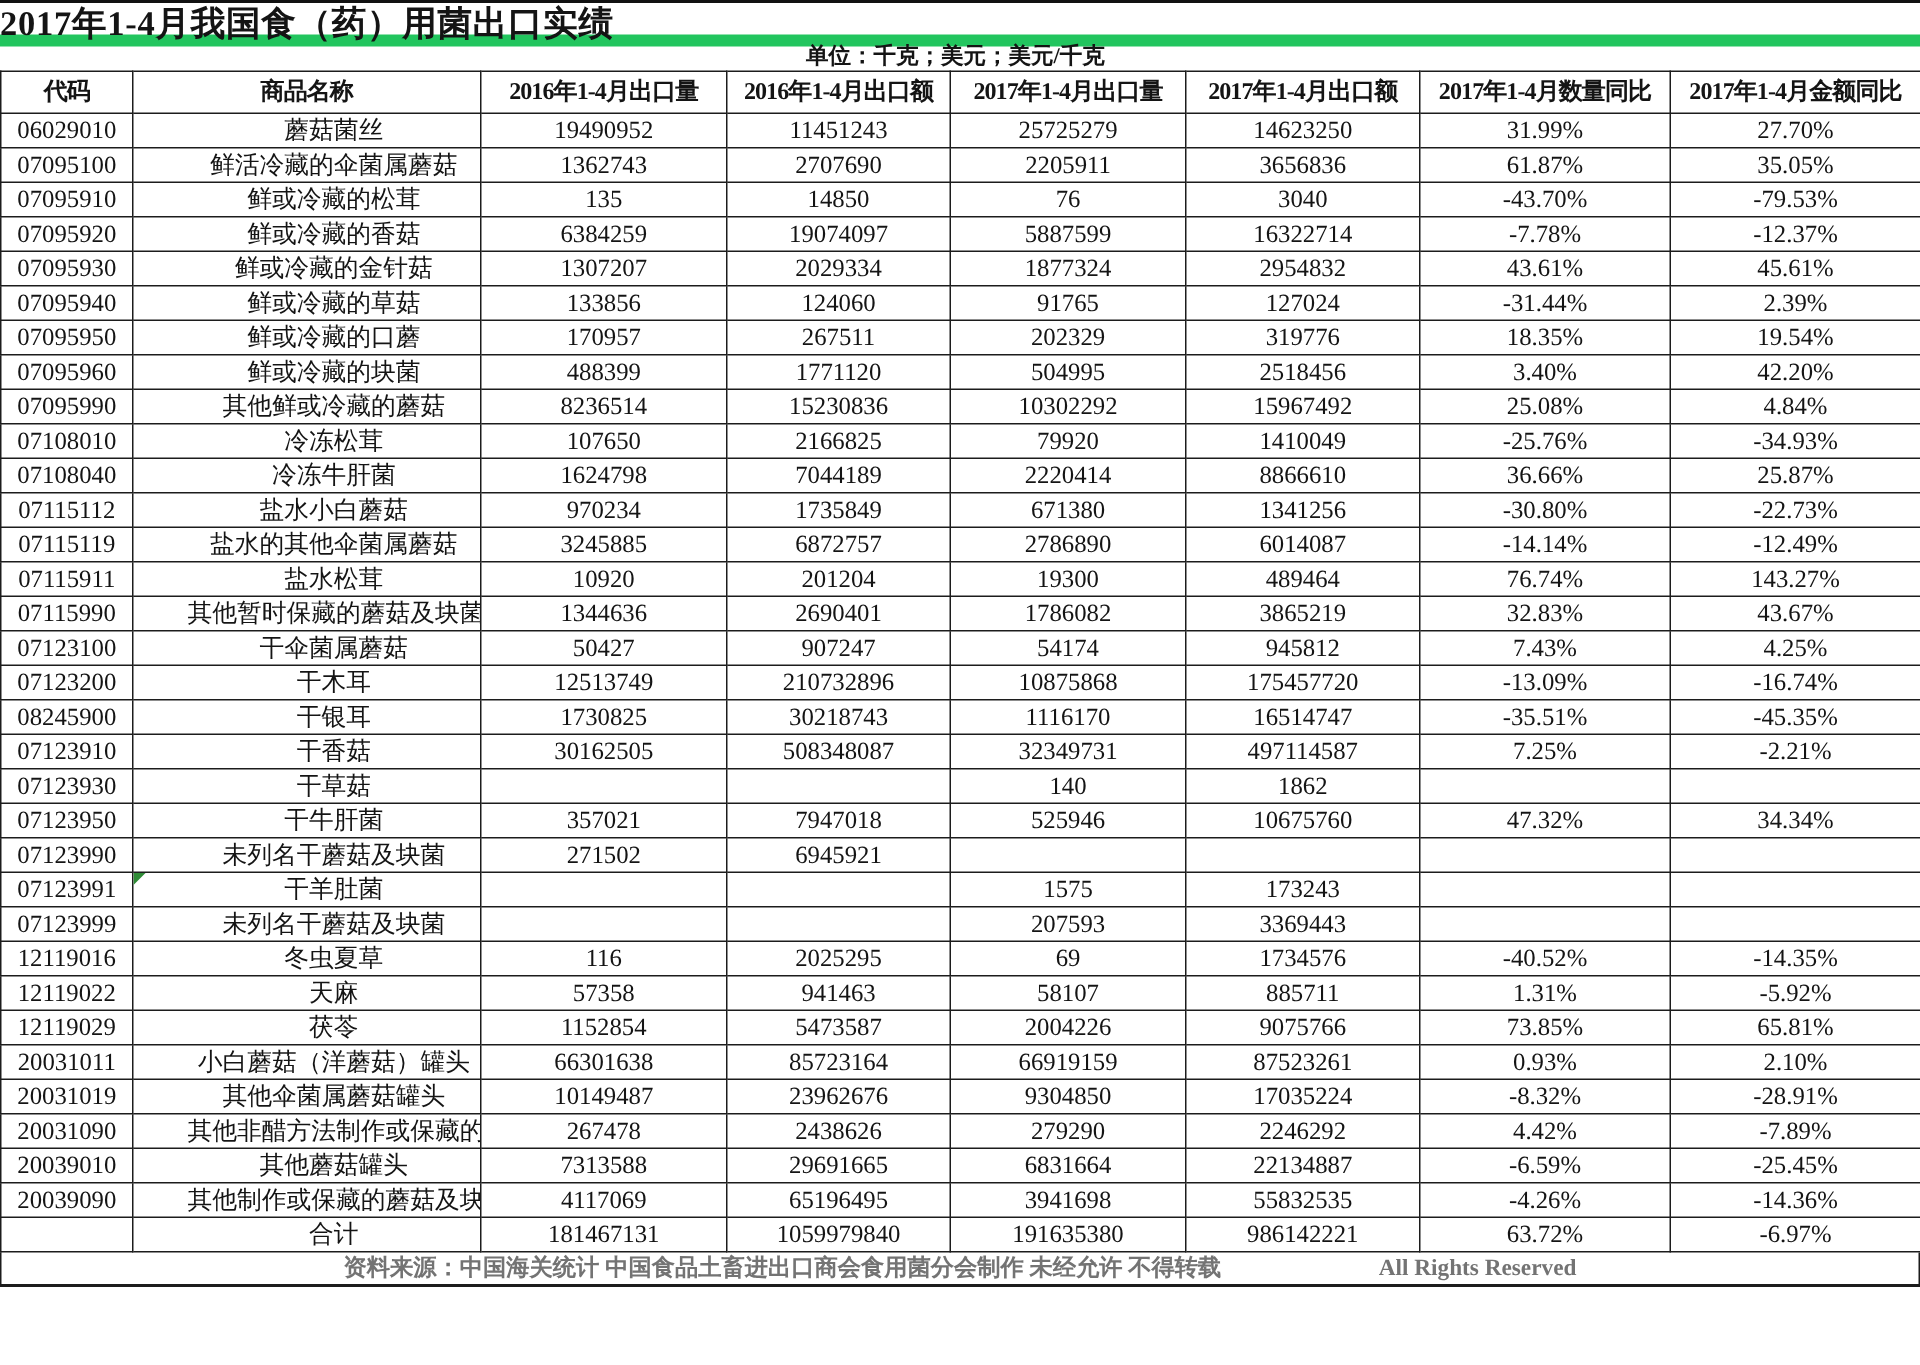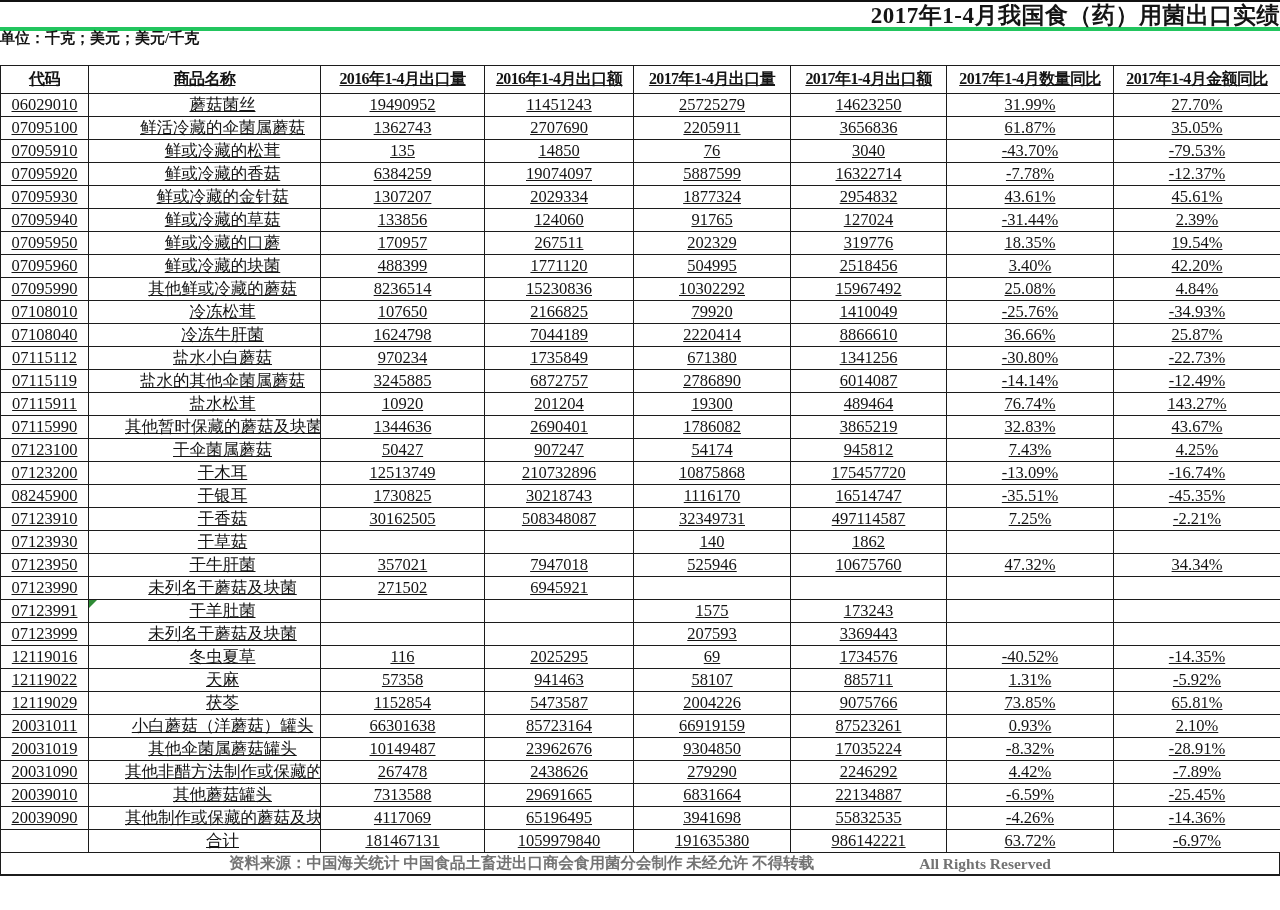--- a/index.html
+++ b/index.html
@@ -3,32 +3,31 @@
 <meta charset="utf-8">
 <style>
   * { box-sizing: border-box; }
   html,body { margin:0; padding:0; background:#f4f4f4; }
   .page {
     width:1280px; height:910px; margin:0 auto; background:#ffffff;
     font-family:"Liberation Serif","DejaVu Serif",serif; color:#141414;
     position:relative; overflow:hidden;
   }
   .title-bar {
-    height:31px; border-top:2px solid #111; border-bottom:4px solid #22c55e;
-    text-align:right; font-weight:bold; font-size:23px; line-height:28px;
+    height:31px; border-top:2px solid #111; border-bottom:8px solid #22c55e;
+    text-align:left; font-weight:bold; font-size:23px; line-height:28px;
     letter-spacing:0.5px;
   }
   .unit-note {
-    height:16px; line-height:15px; text-align:left; font-weight:bold;
+    height:16px; line-height:15px; text-align:center; font-weight:bold;
     font-size:15px; padding-right:6px; margin-top:0px;
   }
   table.export-table {
     width:1280px; border-collapse:collapse; table-layout:fixed;
-    margin-top:18px;
-    text-decoration:underline;
+    margin-top:0;
   }
   .export-table th, .export-table td {
     border:1px solid #1c1c1c; text-align:center; vertical-align:middle;
     padding:0; overflow:hidden; white-space:nowrap;
   }
   .export-table th {
     height:28px; font-size:16px; font-weight:bold; letter-spacing:-0.6px;
   }
   .export-table td { height:22px; font-size:16.5px; position:relative; }
   .export-table td.name-cell { letter-spacing:0px;padding-left:36px; }

